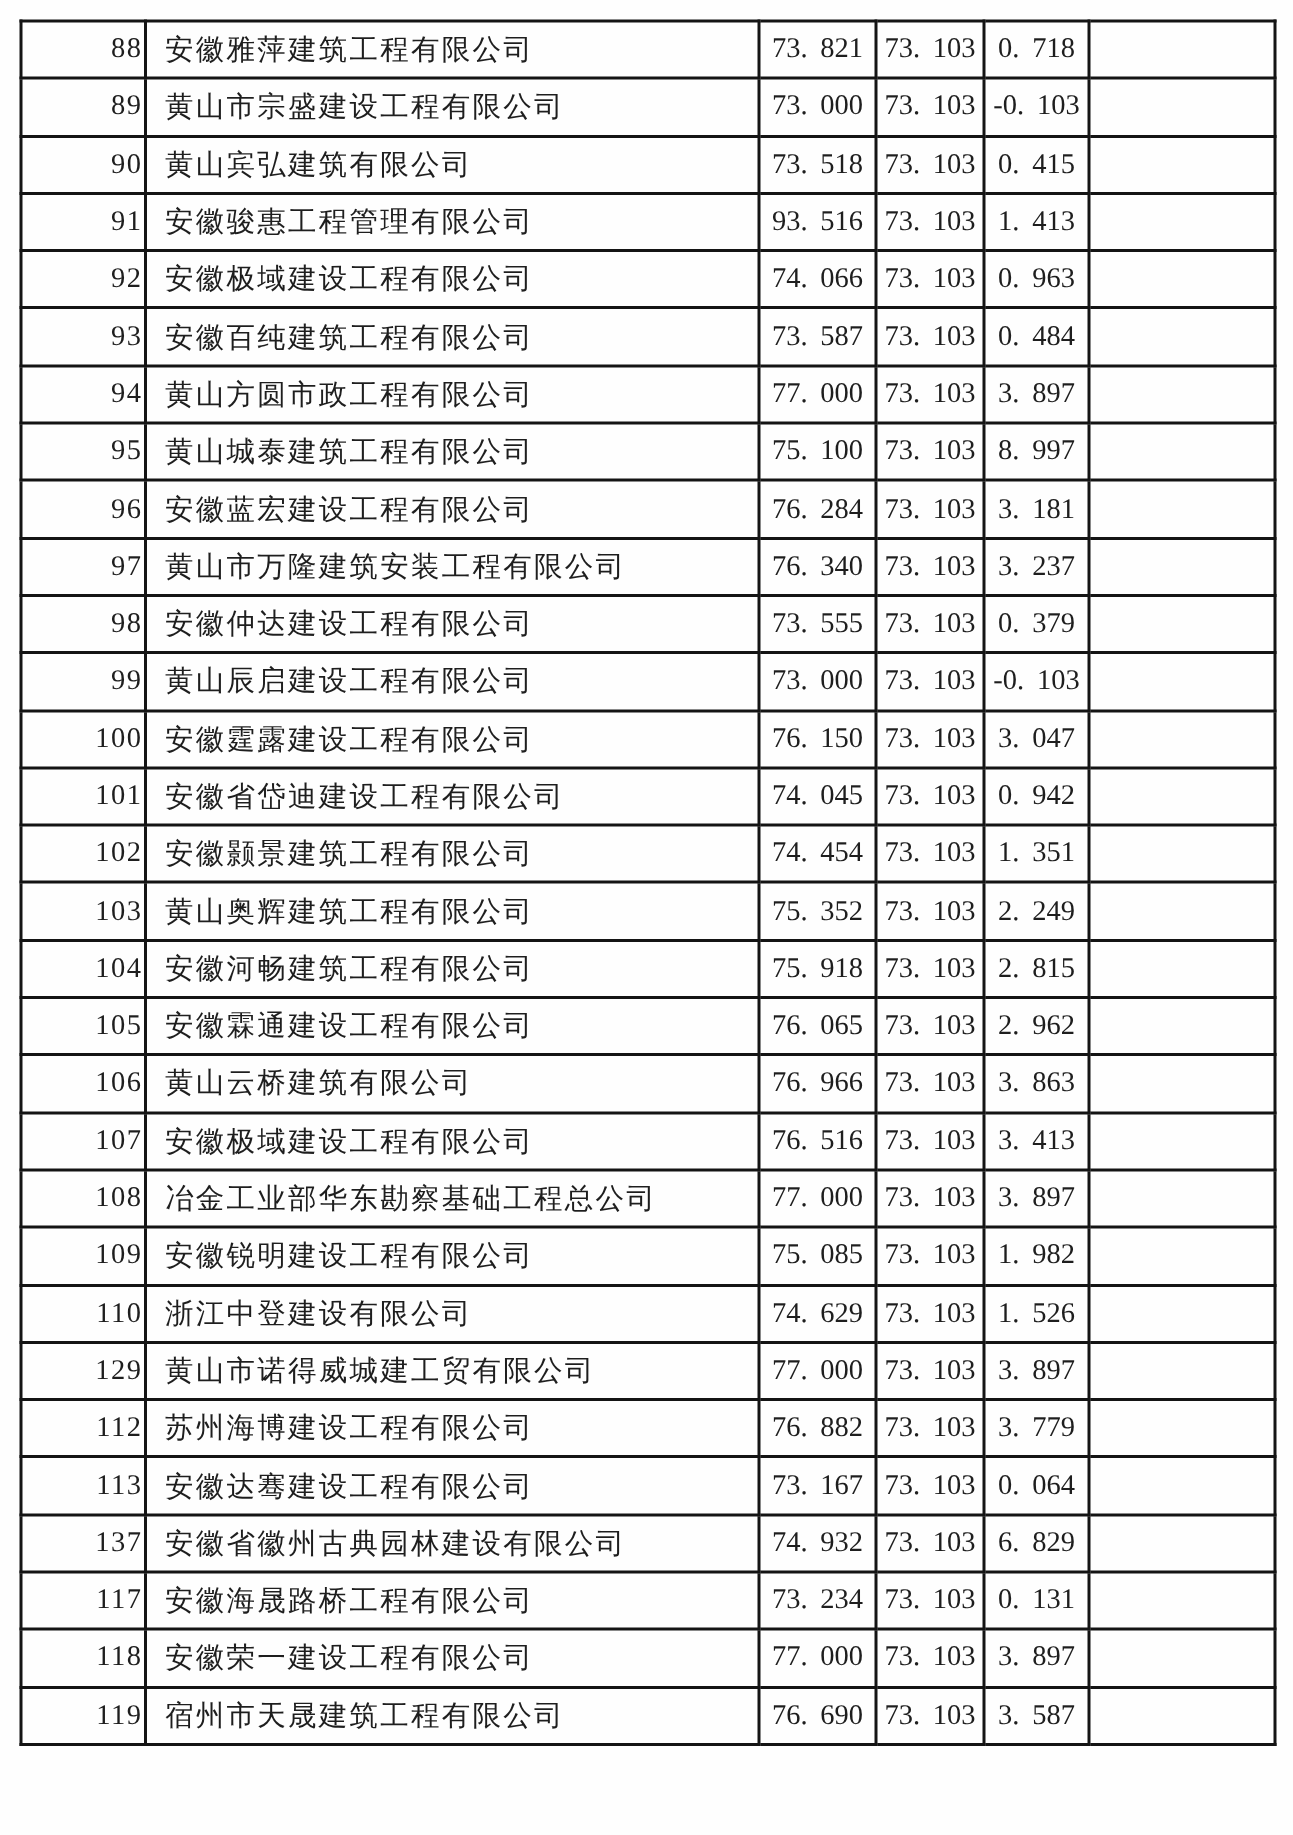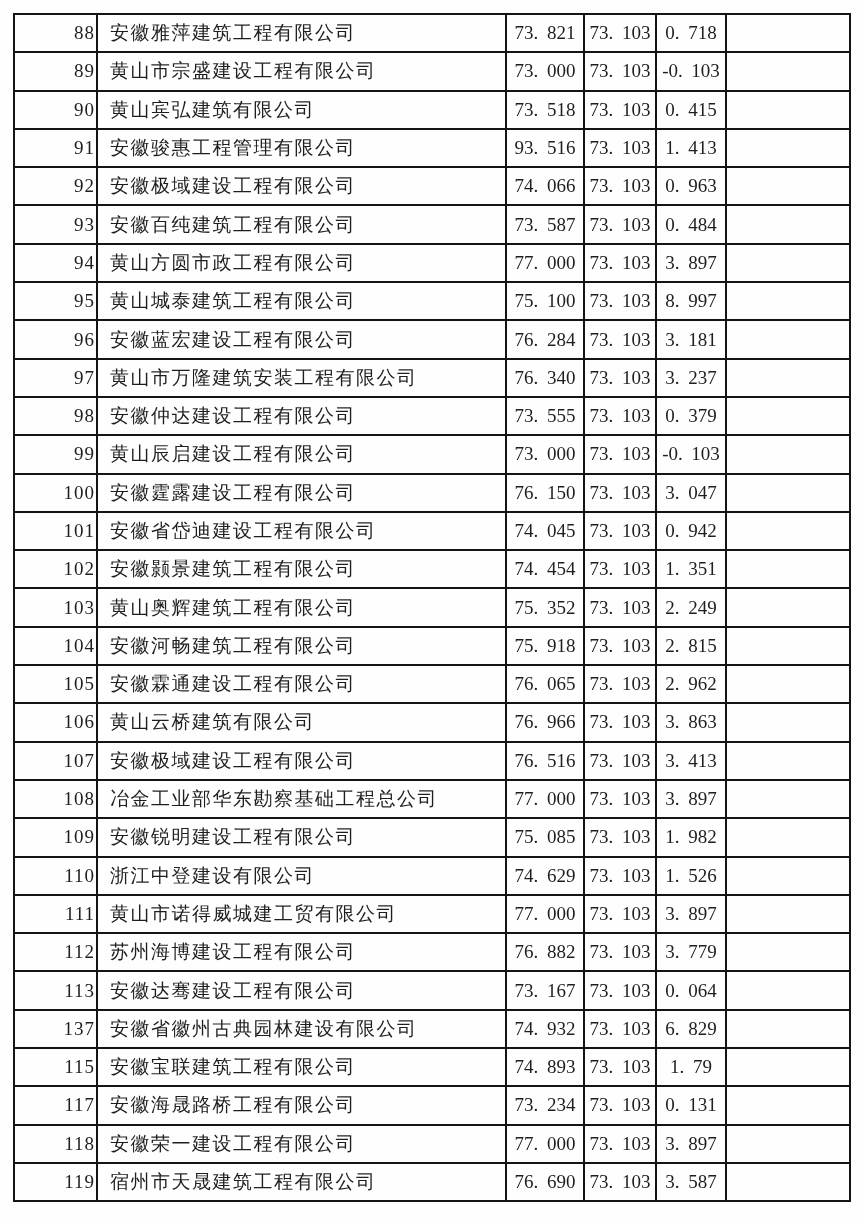--- a/index.html
+++ b/index.html
@@ -245,21 +245,21 @@
         </tr>
         <tr>
           <td class="c-no">110</td>
           <td class="c-name">浙江中登建设有限公司</td>
           <td class="c-num">74.  629</td>
           <td class="c-num">73.  103</td>
           <td class="c-num">1.  526</td>
           <td class="c-remark"></td>
         </tr>
         <tr>
-          <td class="c-no">111</td>
+          <td class="c-no">129</td>
           <td class="c-name">黄山市诺得威城建工贸有限公司</td>
           <td class="c-num">77.  000</td>
           <td class="c-num">73.  103</td>
           <td class="c-num">3.  897</td>
           <td class="c-remark"></td>
         </tr>
         <tr>
           <td class="c-no">112</td>
           <td class="c-name">苏州海博建设工程有限公司</td>
           <td class="c-num">76.  882</td>
@@ -274,28 +274,20 @@
           <td class="c-num">73.  103</td>
           <td class="c-num">0.  064</td>
           <td class="c-remark"></td>
         </tr>
         <tr>
           <td class="c-no">137</td>
           <td class="c-name">安徽省徽州古典园林建设有限公司</td>
           <td class="c-num">74.  932</td>
           <td class="c-num">73.  103</td>
           <td class="c-num">6.  829</td>
-          <td class="c-remark"></td>
-        </tr>
-        <tr>
-          <td class="c-no">115</td>
-          <td class="c-name">安徽宝联建筑工程有限公司</td>
-          <td class="c-num">74.  893</td>
-          <td class="c-num">73.  103</td>
-          <td class="c-num">1.  79</td>
           <td class="c-remark"></td>
         </tr>
         <tr>
           <td class="c-no">117</td>
           <td class="c-name">安徽海晟路桥工程有限公司</td>
           <td class="c-num">73.  234</td>
           <td class="c-num">73.  103</td>
           <td class="c-num">0.  131</td>
           <td class="c-remark"></td>
         </tr>

